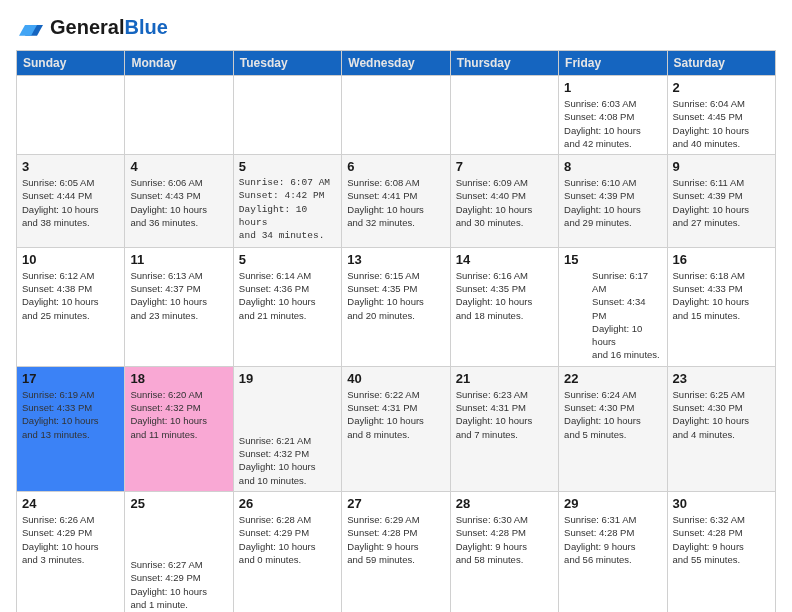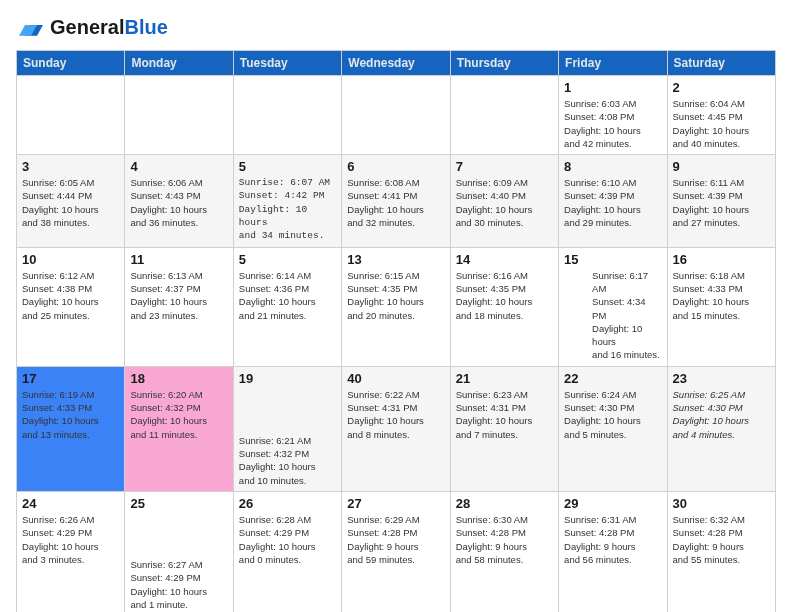--- a/index.html
+++ b/index.html
@@ -272,21 +272,21 @@
         </td>
         <td style="background: rgb(245, 245, 245);">
           <span class="day-num">22</span>
           <div class="day-detail" style="white-space: pre-line;">Sunrise: 6:24 AM
 Sunset: 4:30 PM
 Daylight: 10 hours
 and 5 minutes.</div>
         </td>
         <td style="background: rgb(245, 245, 245);">
           <span class="day-num">23</span>
-          <div class="day-detail" style="white-space: pre-line; font-style: italic;">Sunrise: 6:25 AM
+          <div class="day-detail" style="white-space: pre-line;">Sunrise: 6:25 AM
 Sunset: 4:30 PM
 Daylight: 10 hours
 and 4 minutes.</div>
         </td>
       </tr>
       <tr>
         <td>
           <span class="day-num">24</span>
           <div class="day-detail" style="white-space: pre-line;">Sunrise: 6:26 AM
 Sunset: 4:29 PM

